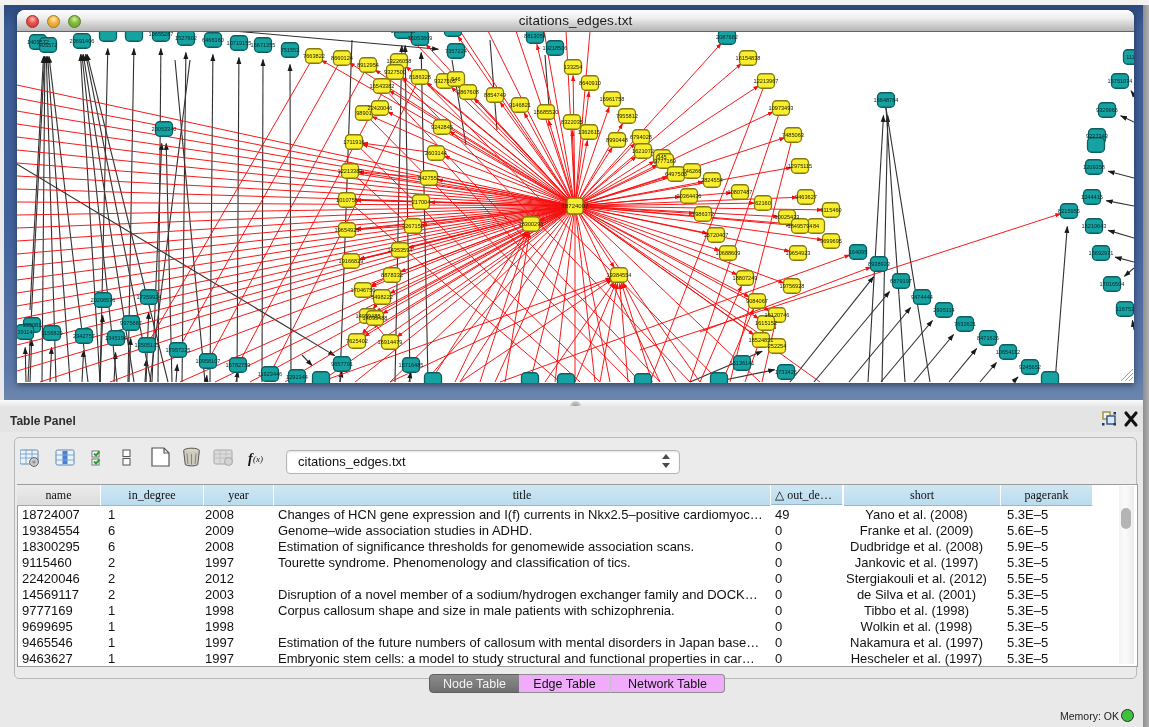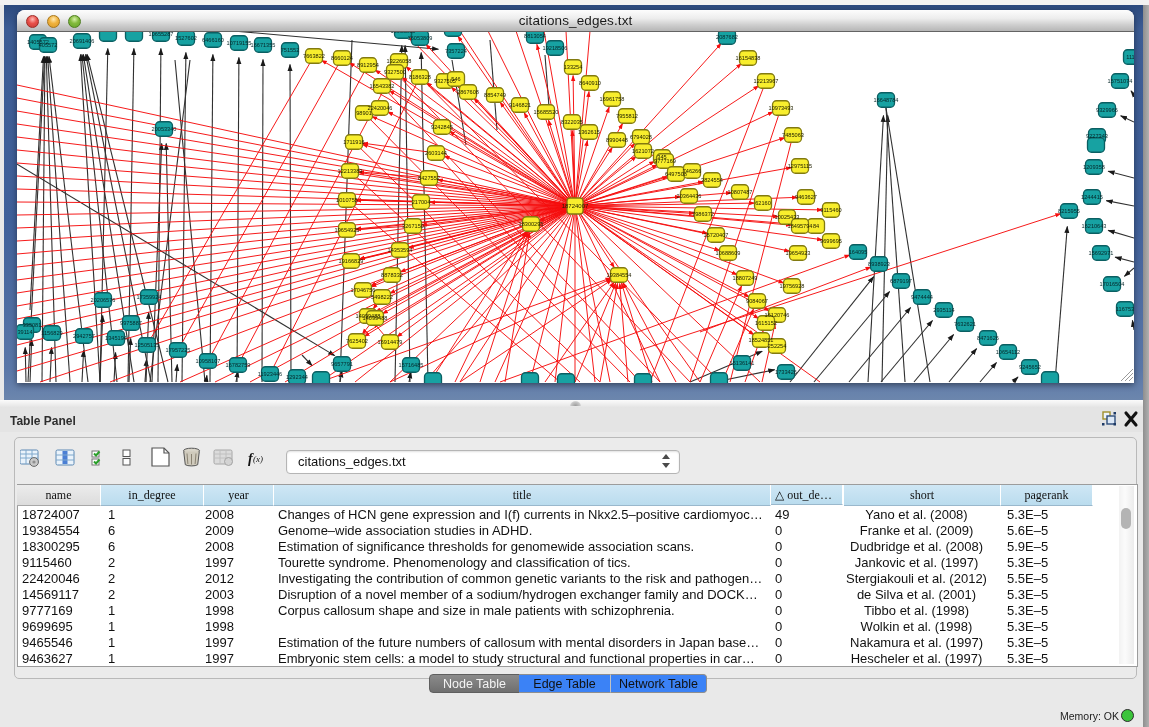--- a/index.html
+++ b/index.html
@@ -31,24 +31,24 @@
 #combotext{left:298px;top:454px;font-size:13px;color:#111;}
 
 #tablebox{left:17px;top:484px;width:1119px;height:181px;background:#fff;border:1px solid #9c9c9c;overflow:hidden;}
 .th{position:absolute;top:485px;height:20px;background:linear-gradient(180deg,#cfe7f5,#badcee);border-right:1px solid #fff;border-bottom:1px solid #9ab8cc;
  font-size:12px;color:#111;text-align:center;line-height:20px;font-family:Liberation Serif, serif;}
 .tr{position:absolute;left:0;width:1134px;height:16px;font-size:13px;color:#111;}
 .tr span{position:absolute;top:1px;white-space:nowrap;}
 .tr .c{text-align:center;}
 #sbtrack{left:1119px;top:486px;width:15px;height:178px;background:linear-gradient(90deg,#f2f2f2,#fbfbfb 40%,#ececec);}
 #sbthumb{left:1121px;top:508px;width:10px;height:21px;border-radius:5px;background:#b4b4b4;}
-.tab{position:absolute;top:674px;height:19px;line-height:19px;font-size:12.5px;text-align:center;color:#111;border:1px solid #8e8e8e;background:#3b82f6;box-sizing:border-box;}
+.tab{position:absolute;top:674px;height:19px;line-height:19px;font-size:12.5px;text-align:center;color:#111;border:1px solid #8e8e8e;background:#f0abfc;box-sizing:border-box;}
 #tab1{left:429px;width:91px;border-radius:4px 0 0 4px;background:linear-gradient(180deg,#8b8b8b,#6f6f6f);color:#f4f4f4;border-color:#5f5f5f;}
 #tab2{left:519px;width:92px;border-left:none;}
-#tab3{left:610px;width:97px;border-radius:0 4px 4px 0;border-left:1px solid #c2c2c2;text-align:center;}
+#tab3{left:610px;width:115px;border-radius:0 4px 4px 0;border-left:1px solid #c2c2c2;text-align:center;}
 
 #mem{left:1060px;top:710px;font-size:10.5px;color:#222;}
 #memdot{left:1121px;top:709px;width:11px;height:11px;border-radius:50%;background:#3bc43b;border:1.5px solid #2c2c2c;}
 svg line.r{}
 </style></head>
 <body>
 <div class="abs" id="topstrip"></div>
 <div class="abs" id="frame"></div>
 <div class="abs" id="gwin"></div>
 <div class="abs" id="gcanvas"></div>
@@ -704,21 +704,20 @@
     <span style="left:205px">1997</span>
     <span style="left:278px">Tourette syndrome. Phenomenology and classification of tics.</span>
     <span style="left:775px">0</span>
     <span class="c" style="left:838px;width:157px">Jankovic et al. (1997)</span>
     <span style="left:1007px">5.3E–5</span>
   </div>
 <div class="tr" style="top:570px">
     <span style="left:22px">22420046</span>
     <span style="left:108px">2</span>
     <span style="left:205px">2012</span>
-    <span style="left:278px">Investigating the contribution of common genetic variants to the risk and pathogen…</span>
     <span style="left:775px">0</span>
     <span class="c" style="left:838px;width:157px">Stergiakouli et al. (2012)</span>
     <span style="left:1007px">5.5E–5</span>
   </div>
 <div class="tr" style="top:586px">
     <span style="left:22px">14569117</span>
     <span style="left:108px">2</span>
     <span style="left:205px">2003</span>
     <span style="left:278px">Disruption of a novel member of a sodium/hydrogen exchanger family and DOCK…</span>
     <span style="left:775px">0</span>

